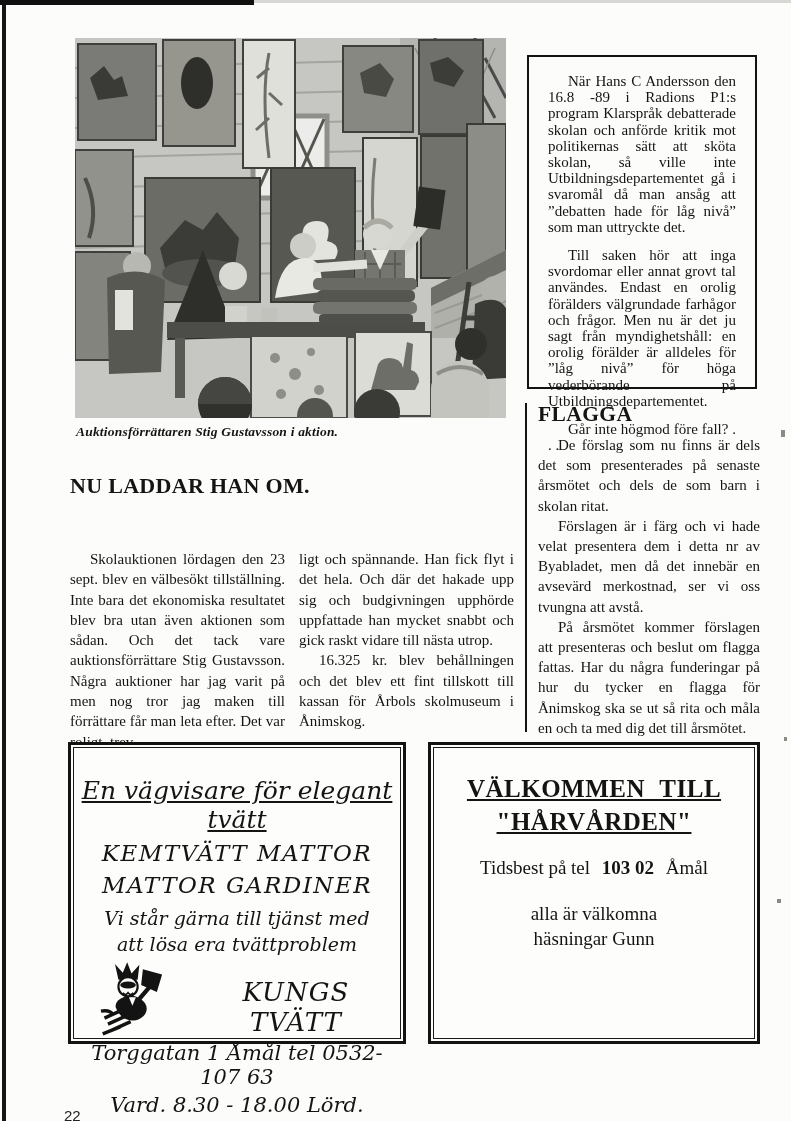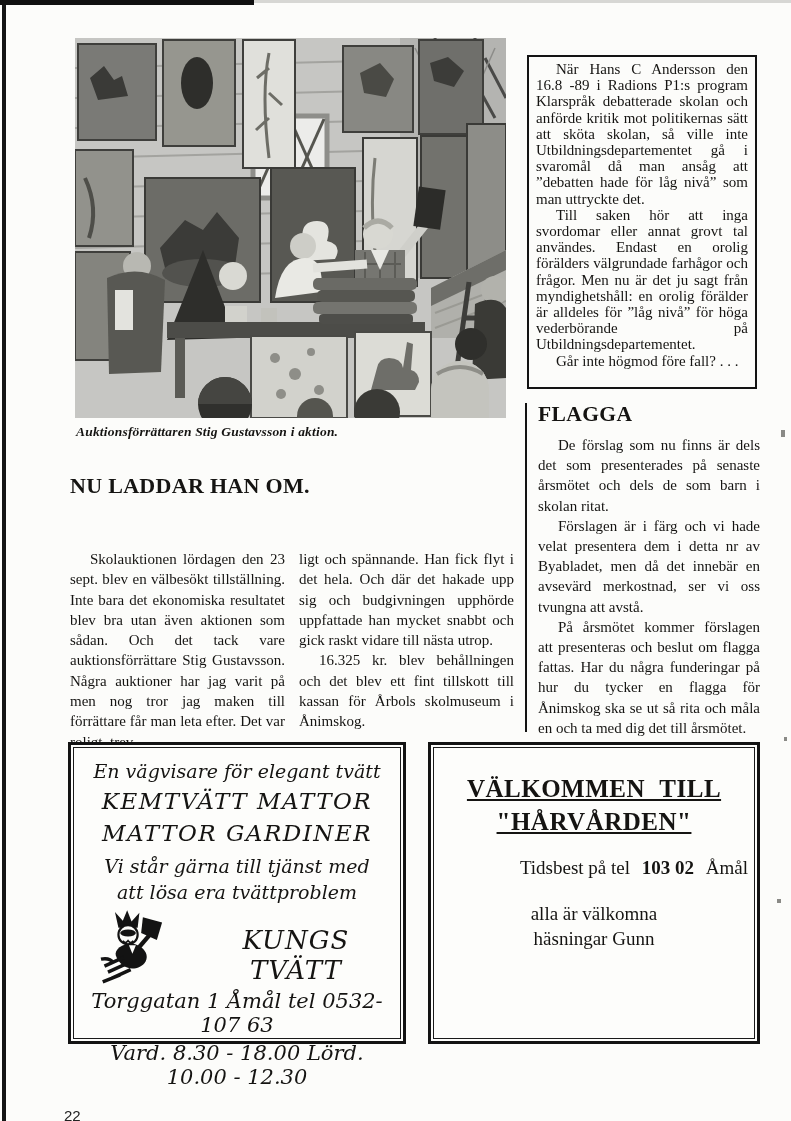--- a/index.html
+++ b/index.html
@@ -20,44 +20,44 @@
   .caption{position:absolute;left:76px;top:424px;width:430px;font-size:13.5px;font-weight:bold;font-style:italic;letter-spacing:.2px;}
   
   .headline{position:absolute;left:70px;top:470px;width:460px;font-size:22px;font-weight:bold;line-height:31px;letter-spacing:.3px;}
   
   .cols{position:absolute;left:70px;top:549px;width:444px;display:flex;gap:14px;}
   .col{width:215px;font-size:15px;line-height:20.3px;text-align:justify;}
   .col p{margin:0;}
   .indent{text-indent:20px;}
   
   .radio-box{position:absolute;left:527px;top:55px;width:230px;height:334px;border:2px solid #131313;box-sizing:border-box;padding:4px 7px;font-size:15px;line-height:16.2px;text-align:justify;}
-  .radio-box p{margin:0;}
+  .radio-box p{margin:12px;}
   
   .v-divider{position:absolute;left:525px;top:403px;width:2px;height:329px;background:#131313;}
   .flag{position:absolute;left:538px;top:398px;width:222px;}
   .flag-title{font-size:21.5px;font-weight:bold;line-height:33px;letter-spacing:.4px;}
   .flag-body{font-size:15px;line-height:20.2px;text-align:justify;margin-top:4px;}
   .flag-body p{margin:0;}
   
   .ad{position:absolute;top:742px;height:302px;border:3px solid #131313;box-sizing:border-box;background:#fdfdfb;}
   .ad-inner{position:absolute;inset:2px;border:1px solid #1a1a1a;}
   .ad-left{left:68px;width:338px;}
   .ad-right{left:428px;width:332px;}
   .ad-left .ad-inner{padding:10px 6px 0 6px;text-align:center;font-style:italic;font-family:"DejaVu Serif", serif;}
-  .alt-line1{font-size:19px;margin-top:2px;}
+  .alt-line1{font-size:25px;margin-top:18px;text-decoration:underline;}
   .alt-caps{font-size:23px;letter-spacing:1.5px;margin-top:6px;}
   .alt-line4{font-size:19px;margin-top:9px;}
   .alt-line5{font-size:19px;margin-top:4px;}
   .logo-row{display:flex;align-items:center;margin:2px 0 0 14px;height:82px;}
   .brand{font-size:26px;letter-spacing:1px;margin-left:34px;margin-top:18px;}
   .alt-address{font-size:21px;margin-top:2px;}
   .alt-hours{font-size:21px;margin-top:4px;}
   .ad-right .ad-inner{padding:24px 6px 0 6px;text-align:center;}
   .ar-title{font-size:25px;font-weight:bold;letter-spacing:.5px;line-height:33px;word-spacing:8px;text-decoration:underline;}
-  .ar-booking{font-size:19px;margin-top:19px;text-align:right;}
+  .ar-booking{font-size:19px;margin-top:19px;}
   .ar-booking b{font-weight:bold;}
   .ar-sp{margin-left:7px;}
   .ar-group1{font-size:19px;line-height:25px;margin-top:21px;}
   .ar-group2{font-size:19px;line-height:25px;margin-top:22px;}
   
   .page-num{position:absolute;left:64px;top:1107px;font-family:"Liberation Sans", sans-serif;font-size:15px;color:#222;}
 </style>
 </head>
 <body>
 

